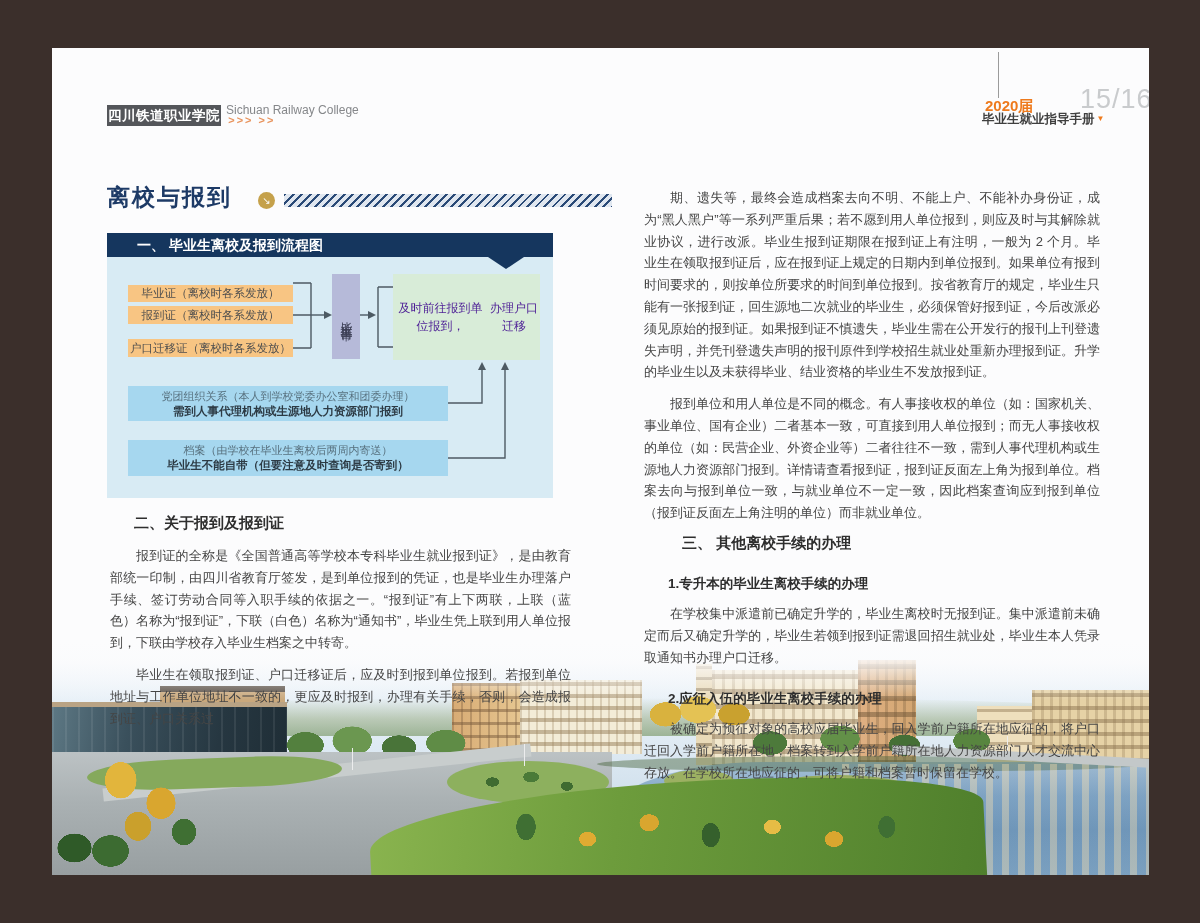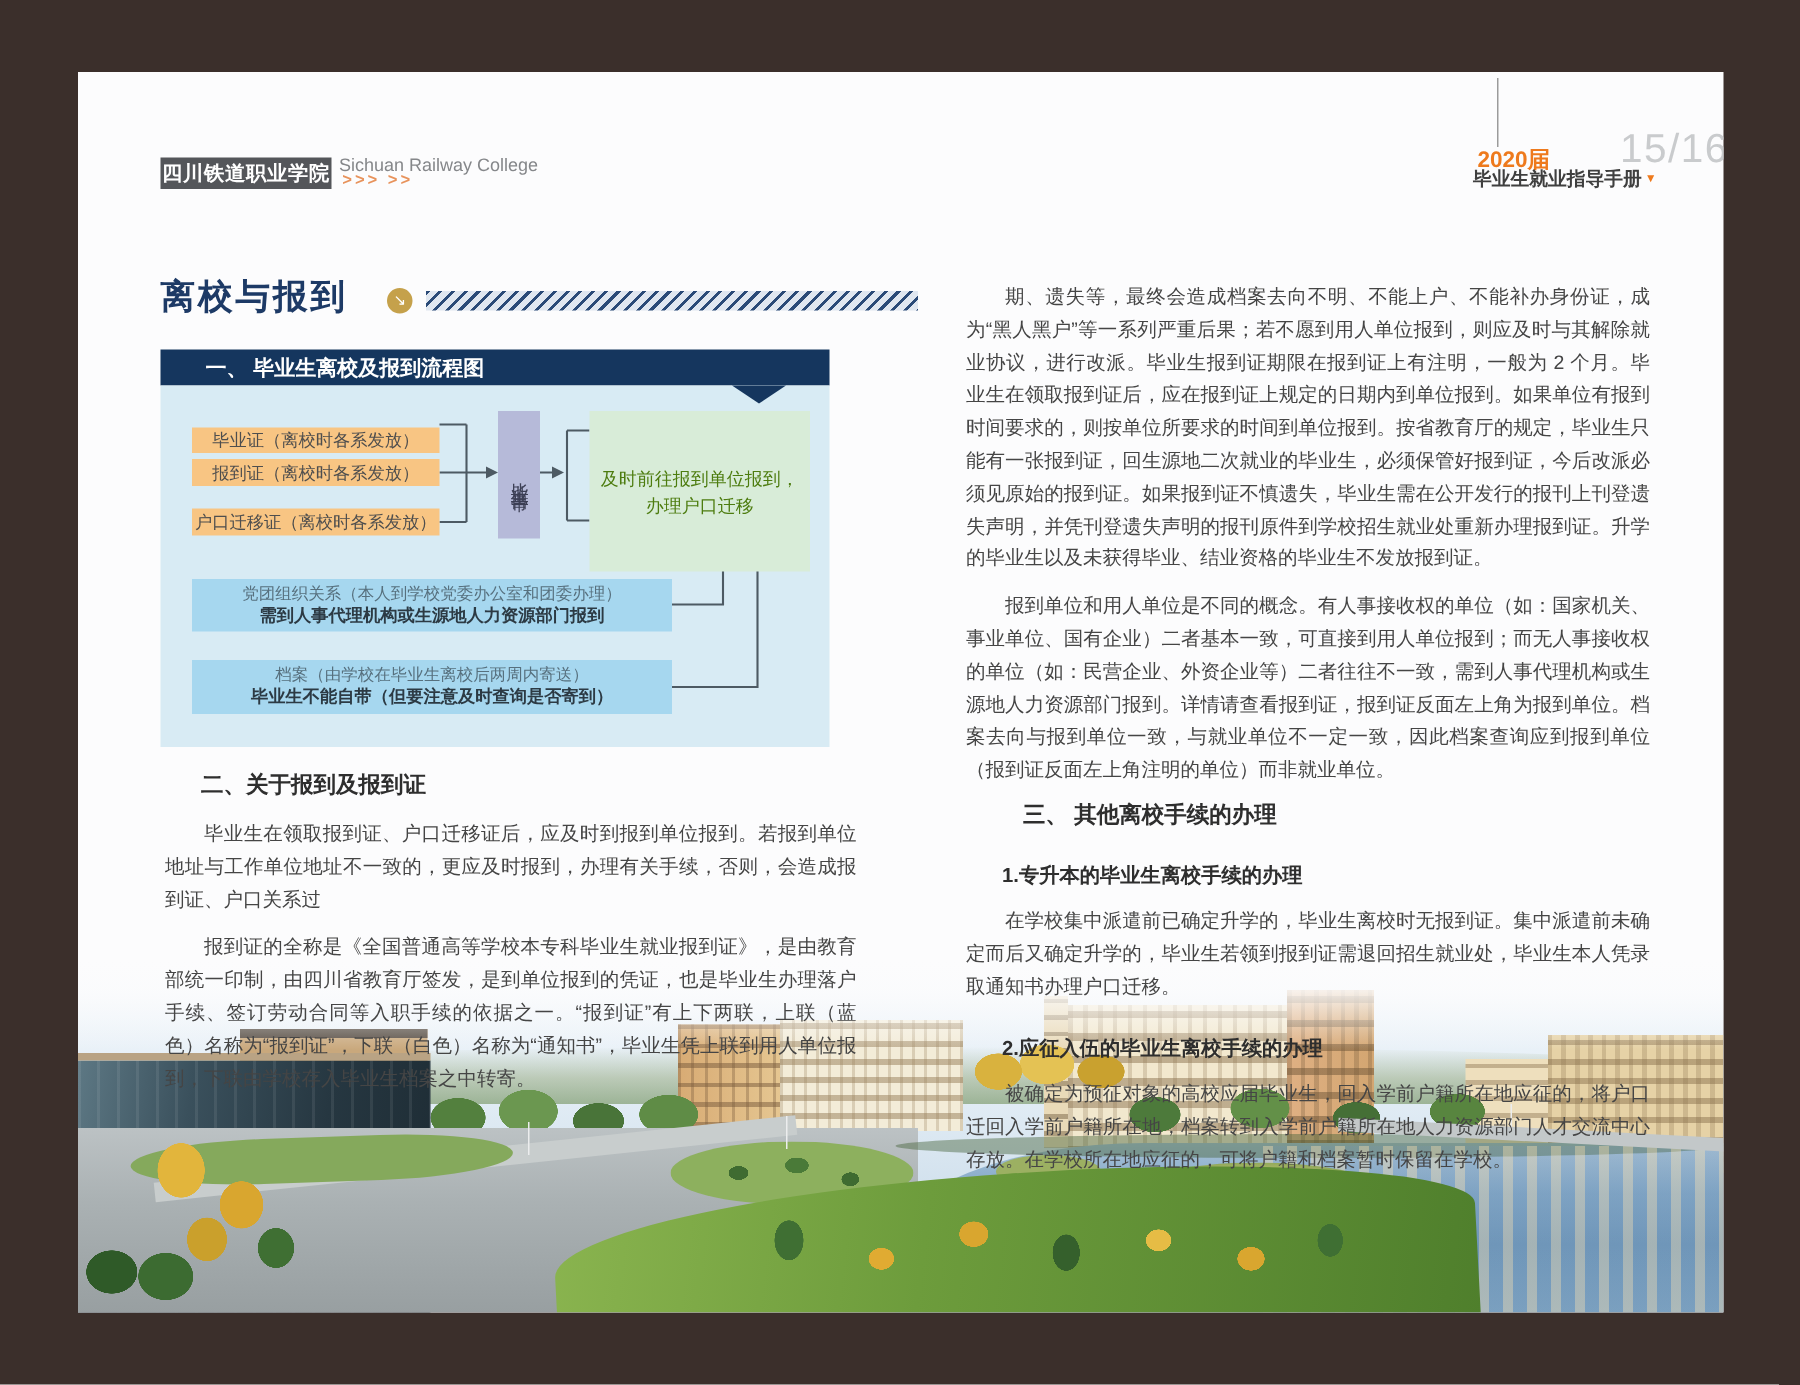--- a/index.html
+++ b/index.html
@@ -39,22 +39,22 @@
   .flow-panel{position:absolute;left:55px;top:209px;width:446px;height:241px;background:#d8ebf4;}
   .notch{position:absolute;left:381px;top:0;width:0;height:0;
     border-left:18px solid transparent;border-right:18px solid transparent;border-top:12px solid #15365e;}
   .fbox{position:absolute;box-sizing:border-box;display:flex;align-items:center;justify-content:center;text-align:center;}
   .fb-orange{background:#f8c583;color:#4e4e4e;font-size:11.5px;}
   .fb-o1{left:21px;top:28px;width:165px;height:17px;}
   .fb-o2{left:21px;top:49px;width:165px;height:18px;}
   .fb-o3{left:21px;top:82px;width:165px;height:18px;}
   .fb-purple{left:225px;top:17px;width:28px;height:85px;background:#b6bad9;}
   .fb-purple span{writing-mode:vertical-rl;letter-spacing:2px;font-size:12px;color:#3c3f55;}
-  .fb-green{left:286px;top:17px;width:147px;height:107px;background:#d8ecd8;flex-direction:column;
-    color:#4d7c0f;font-size:12px;line-height:18px;}
+  .fb-green{left:286px;top:17px;width:147px;height:86px;background:#d8ecd8;flex-direction:row;
+    color:#4c1d95;font-size:12px;line-height:18px;}
   .fb-blue{background:#a6d7ef;flex-direction:column;line-height:15px;}
   .fb-b1{left:21px;top:129px;width:320px;height:35px;}
   .fb-b2{left:21px;top:183px;width:320px;height:36px;}
   .fb-blue .l1{font-size:11px;color:#57707e;}
   .fb-blue .l2{font-size:11.5px;font-weight:bold;color:#2c3a44;}
   .flow-svg{position:absolute;left:0;top:0;}
   
   .col{position:absolute;z-index:3;color:#454545;}
   .col p{margin:0 0 10px 0;font-size:13px;line-height:21.8px;text-align:justify;text-indent:2em;}
   .sec-h2{font-size:15px;font-weight:bold;color:#2e2e2e;margin:0 0 12px 24px;}
@@ -210,22 +210,22 @@
       <span class="l2">需到人事代理机构或生源地人力资源部门报到</span>
     </div>
     <div class="fbox fb-blue fb-b2">
       <span class="l1">档案（由学校在毕业生离校后两周内寄送）</span>
       <span class="l2">毕业生不能自带（但要注意及时查询是否寄到）</span>
     </div>
   </div>
 
   <div class="col left-col">
     <div class="sec-h2">二、关于报到及报到证</div>
+    <p>报到证的全称是《全国普通高等学校本专科毕业生就业报到证》，是由教育部统一印制，由四川省教育厅签发，是到单位报到的凭证，也是毕业生办理落户手续、签订劳动合同等入职手续的依据之一。“报到证”有上下两联，上联（蓝色）名称为“报到证”，下联（白色）名称为“通知书”，毕业生凭上联到用人单位报到，下联由学校存入毕业生档案之中转寄。</p>
     <p>毕业生在领取报到证、户口迁移证后，应及时到报到单位报到。若报到单位地址与工作单位地址不一致的，更应及时报到，办理有关手续，否则，会造成报到证、户口关系过</p>
-    <p>报到证的全称是《全国普通高等学校本专科毕业生就业报到证》，是由教育部统一印制，由四川省教育厅签发，是到单位报到的凭证，也是毕业生办理落户手续、签订劳动合同等入职手续的依据之一。“报到证”有上下两联，上联（蓝色）名称为“报到证”，下联（白色）名称为“通知书”，毕业生凭上联到用人单位报到，下联由学校存入毕业生档案之中转寄。</p>
   </div>
 
   <div class="col right-col">
     <p>期、遗失等，最终会造成档案去向不明、不能上户、不能补办身份证，成为“黑人黑户”等一系列严重后果；若不愿到用人单位报到，则应及时与其解除就业协议，进行改派。毕业生报到证期限在报到证上有注明，一般为 2 个月。毕业生在领取报到证后，应在报到证上规定的日期内到单位报到。如果单位有报到时间要求的，则按单位所要求的时间到单位报到。按省教育厅的规定，毕业生只能有一张报到证，回生源地二次就业的毕业生，必须保管好报到证，今后改派必须见原始的报到证。如果报到证不慎遗失，毕业生需在公开发行的报刊上刊登遗失声明，并凭刊登遗失声明的报刊原件到学校招生就业处重新办理报到证。升学的毕业生以及未获得毕业、结业资格的毕业生不发放报到证。</p>
     <p>报到单位和用人单位是不同的概念。有人事接收权的单位（如：国家机关、事业单位、国有企业）二者基本一致，可直接到用人单位报到；而无人事接收权的单位（如：民营企业、外资企业等）二者往往不一致，需到人事代理机构或生源地人力资源部门报到。详情请查看报到证，报到证反面左上角为报到单位。档案去向与报到单位一致，与就业单位不一定一致，因此档案查询应到报到单位（报到证反面左上角注明的单位）而非就业单位。</p>
     <div class="sec-h2">三、 其他离校手续的办理</div>
     <div class="sec-h3">1.专升本的毕业生离校手续的办理</div>
     <p>在学校集中派遣前已确定升学的，毕业生离校时无报到证。集中派遣前未确定而后又确定升学的，毕业生若领到报到证需退回招生就业处，毕业生本人凭录取通知书办理户口迁移。</p>
     <div class="sec-h3">2.应征入伍的毕业生离校手续的办理</div>
     <p>被确定为预征对象的高校应届毕业生，回入学前户籍所在地应征的，将户口迁回入学前户籍所在地，档案转到入学前户籍所在地人力资源部门人才交流中心存放。在学校所在地应征的，可将户籍和档案暂时保留在学校。</p>

